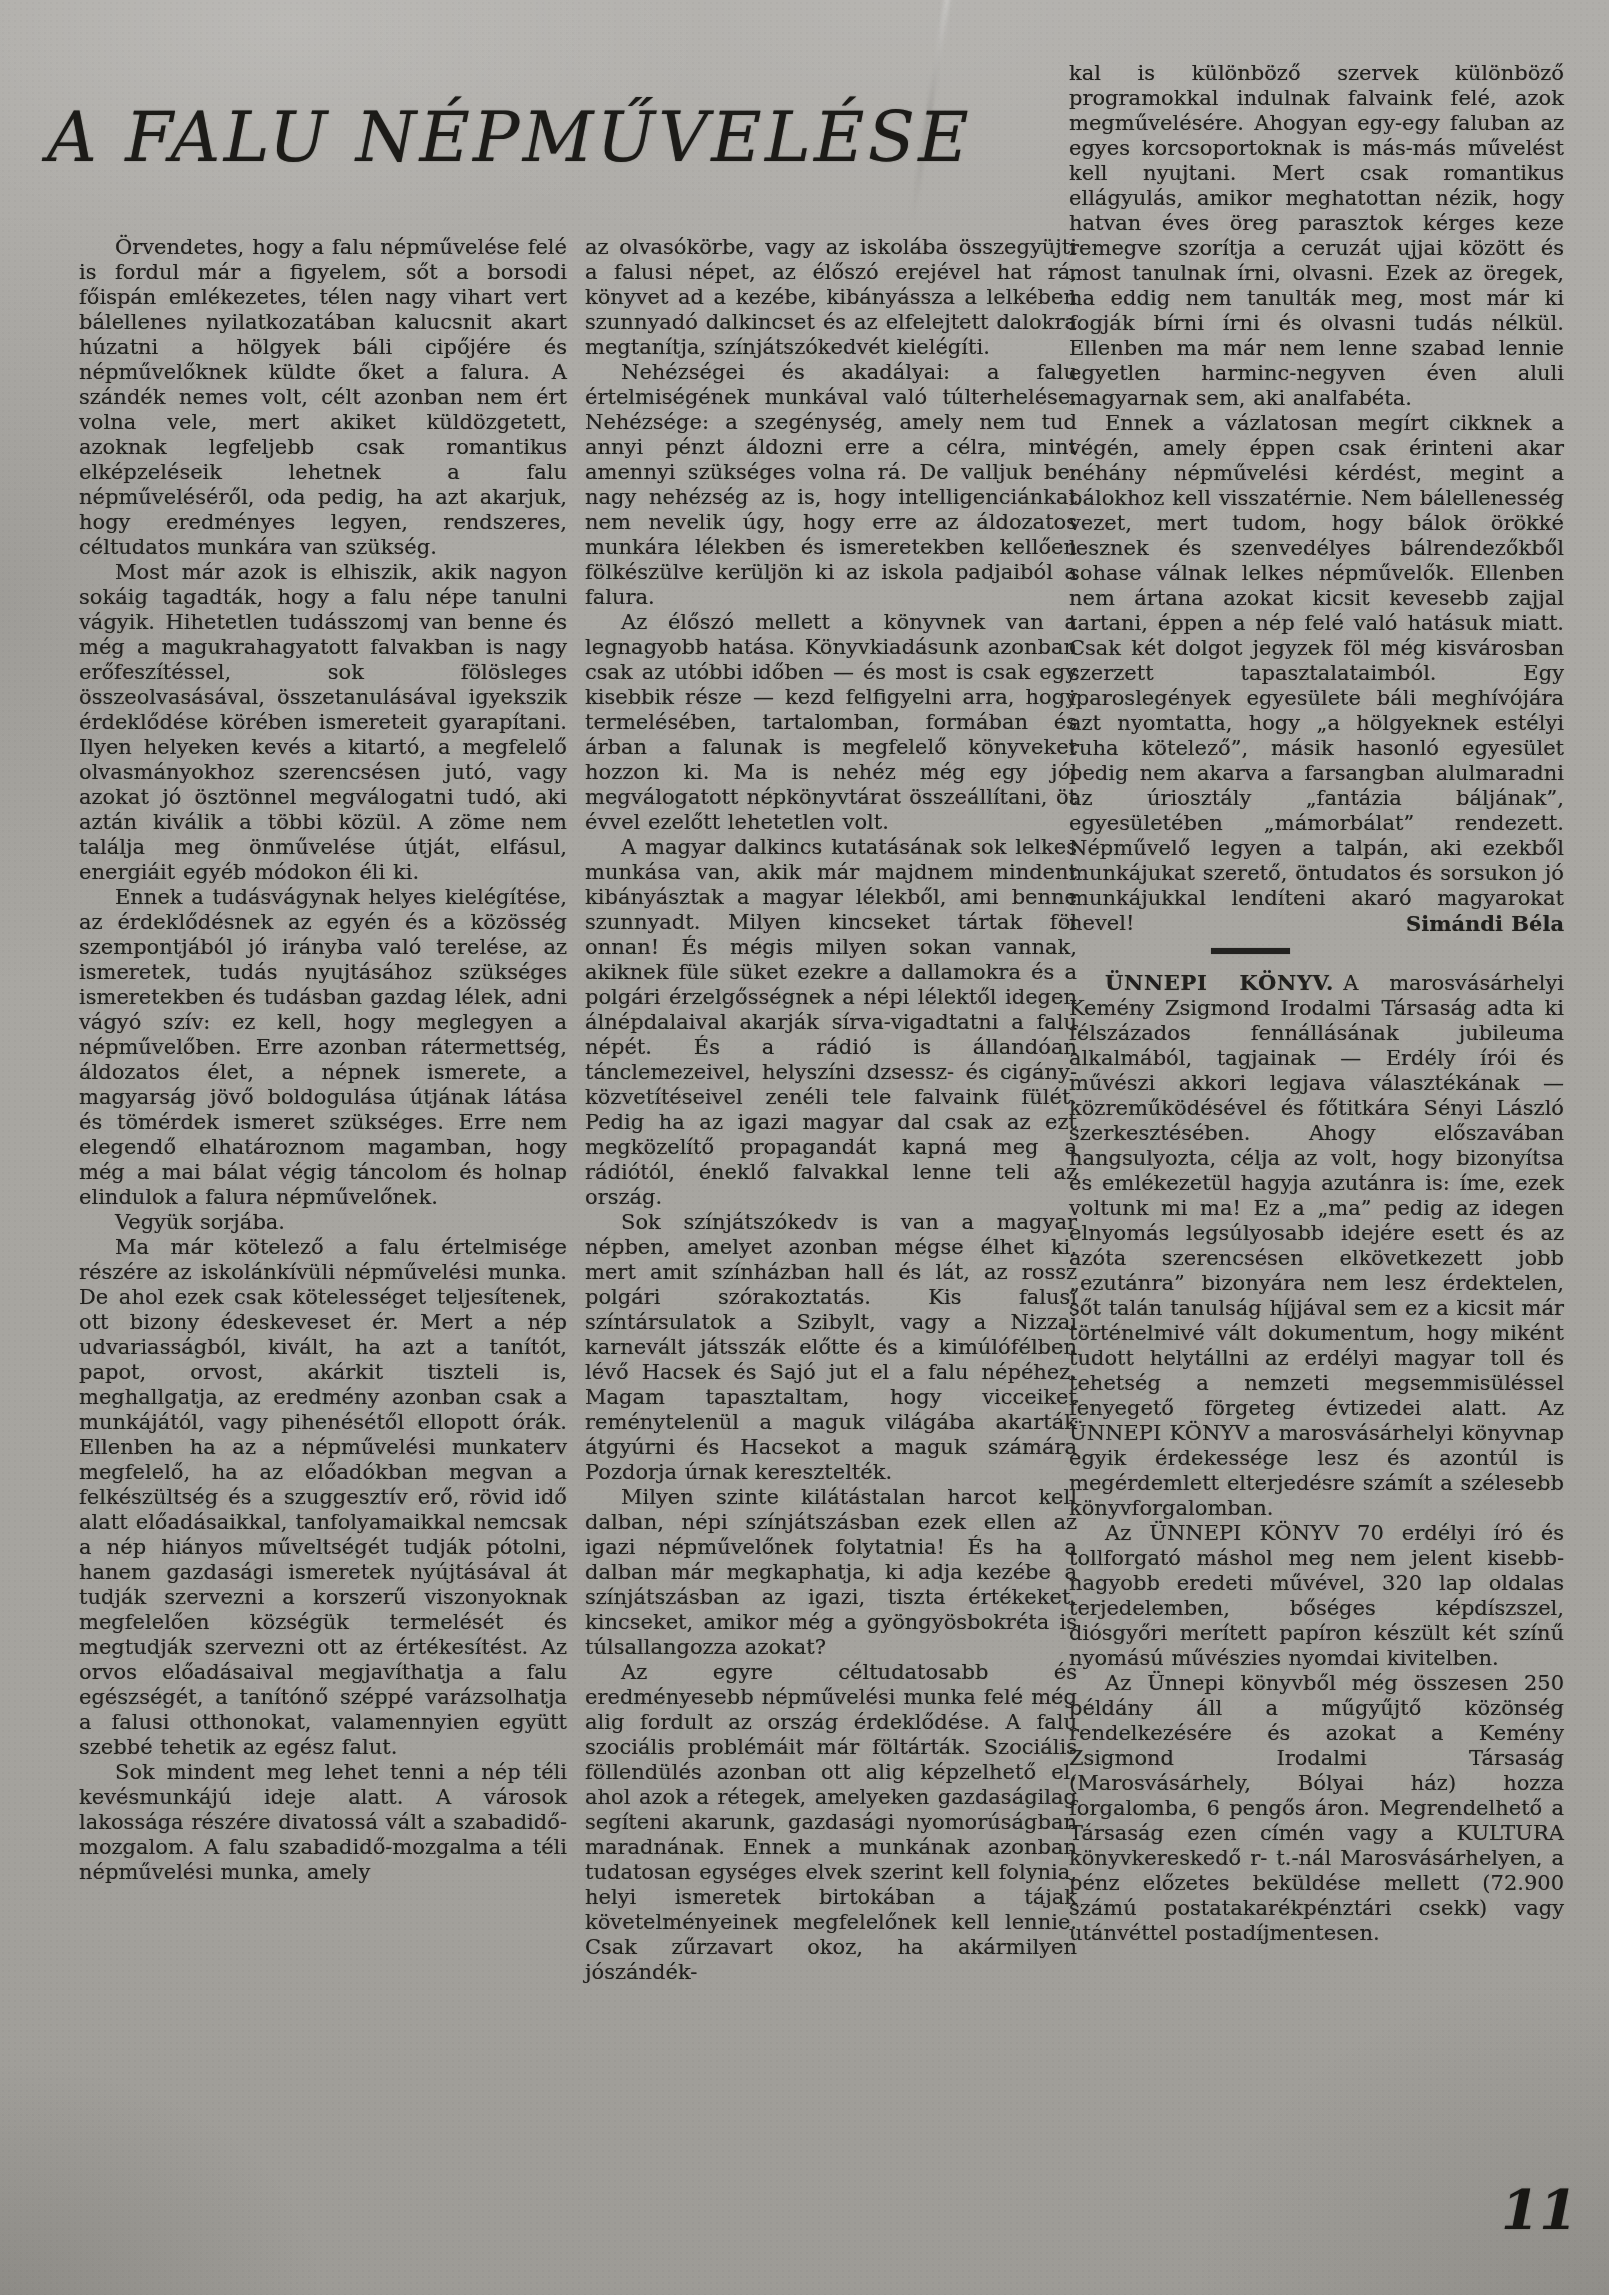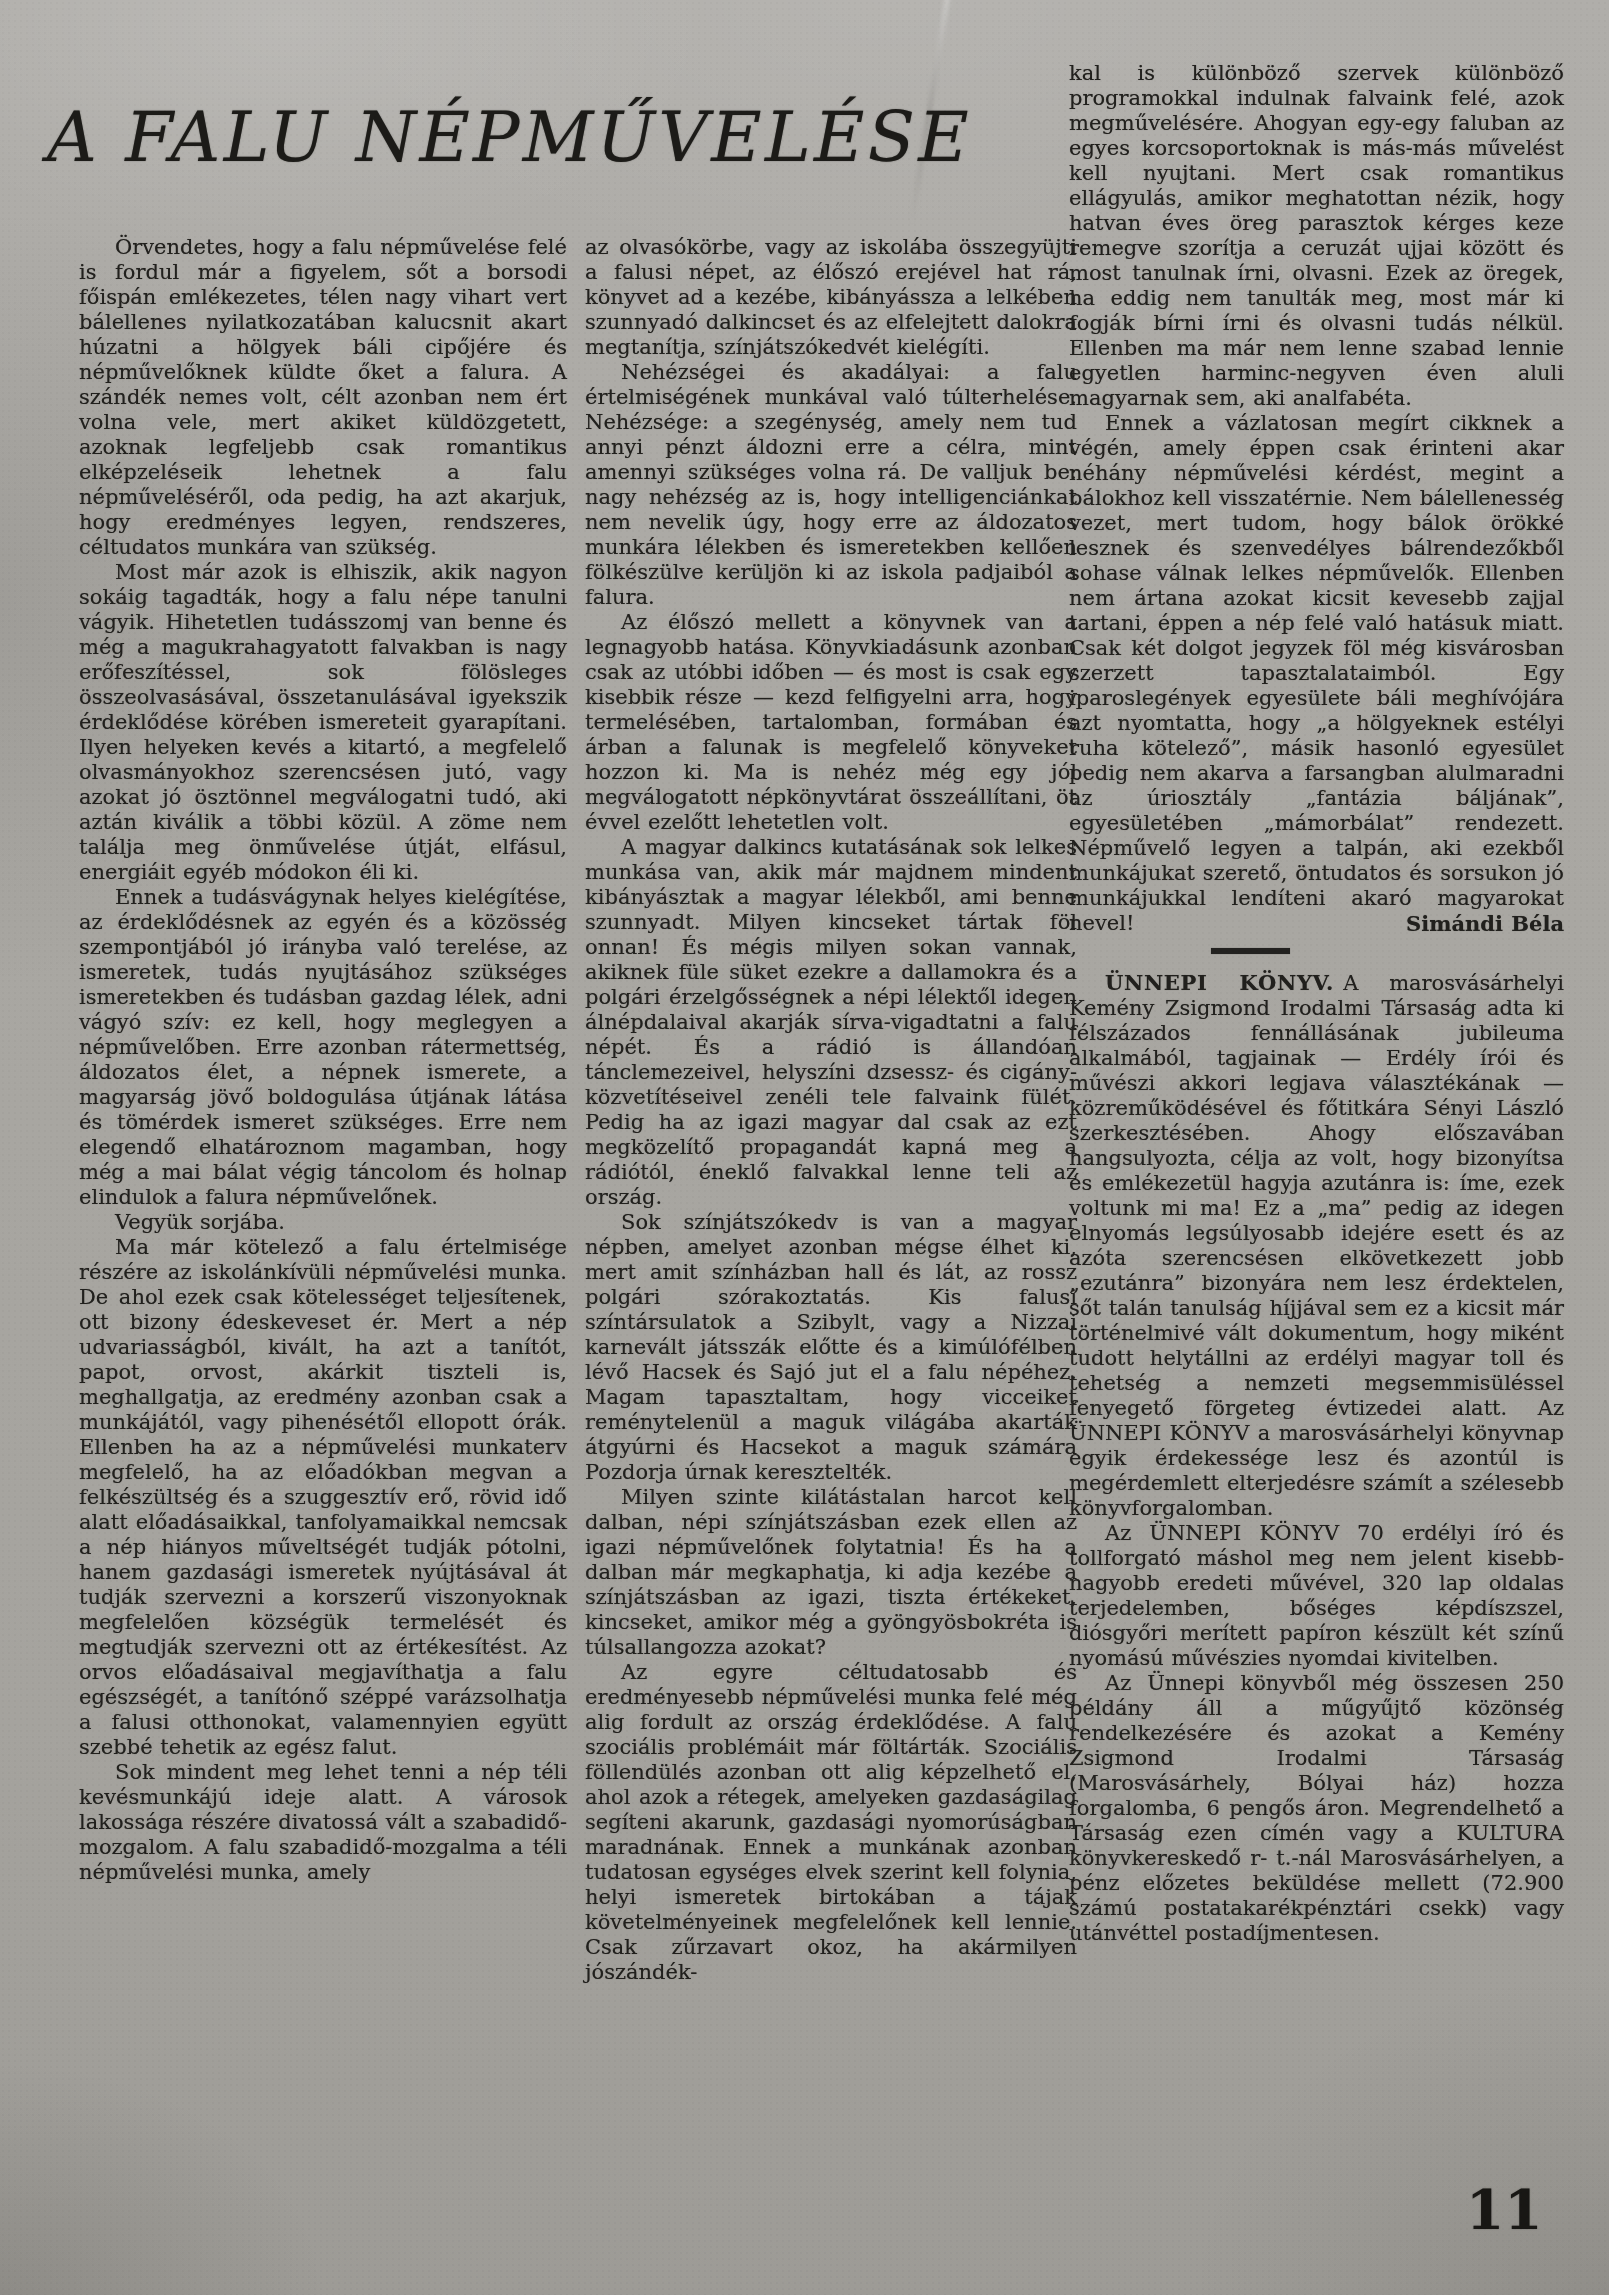--- a/index.html
+++ b/index.html
@@ -54,22 +54,22 @@
   .col-2 .plist p:first-child{text-indent:0;}
   .cont{text-indent:0 !important;}
   .sig{float:right;font-weight:bold;font-style:normal;padding-left:20px;}
   .rule{
     width:79px;height:6px;background:#232220;
     margin:12px 0 16px 142px;
     box-shadow:0 0 0.7px rgba(0,0,0,.6);
   }
   .lead{font-weight:bold;margin-right:9.3px;letter-spacing:0.7px;}
   .pagenum{
-    position:absolute;left:1466px;top:2177px;
-    font-size:55px;font-weight:bold;
+    position:absolute;left:1501px;top:2177px;
+    font-size:55px;font-weight:bold;font-style:italic;
     color:#181714;text-shadow:0 0 1.3px rgba(24,23,20,.5);
   }
 </style>
 </head>
 <body>
 
 <div class="page">
   <div class="crease"></div>
 
   <h1 class="title">A FALU NÉPMŰVELÉSE</h1>

